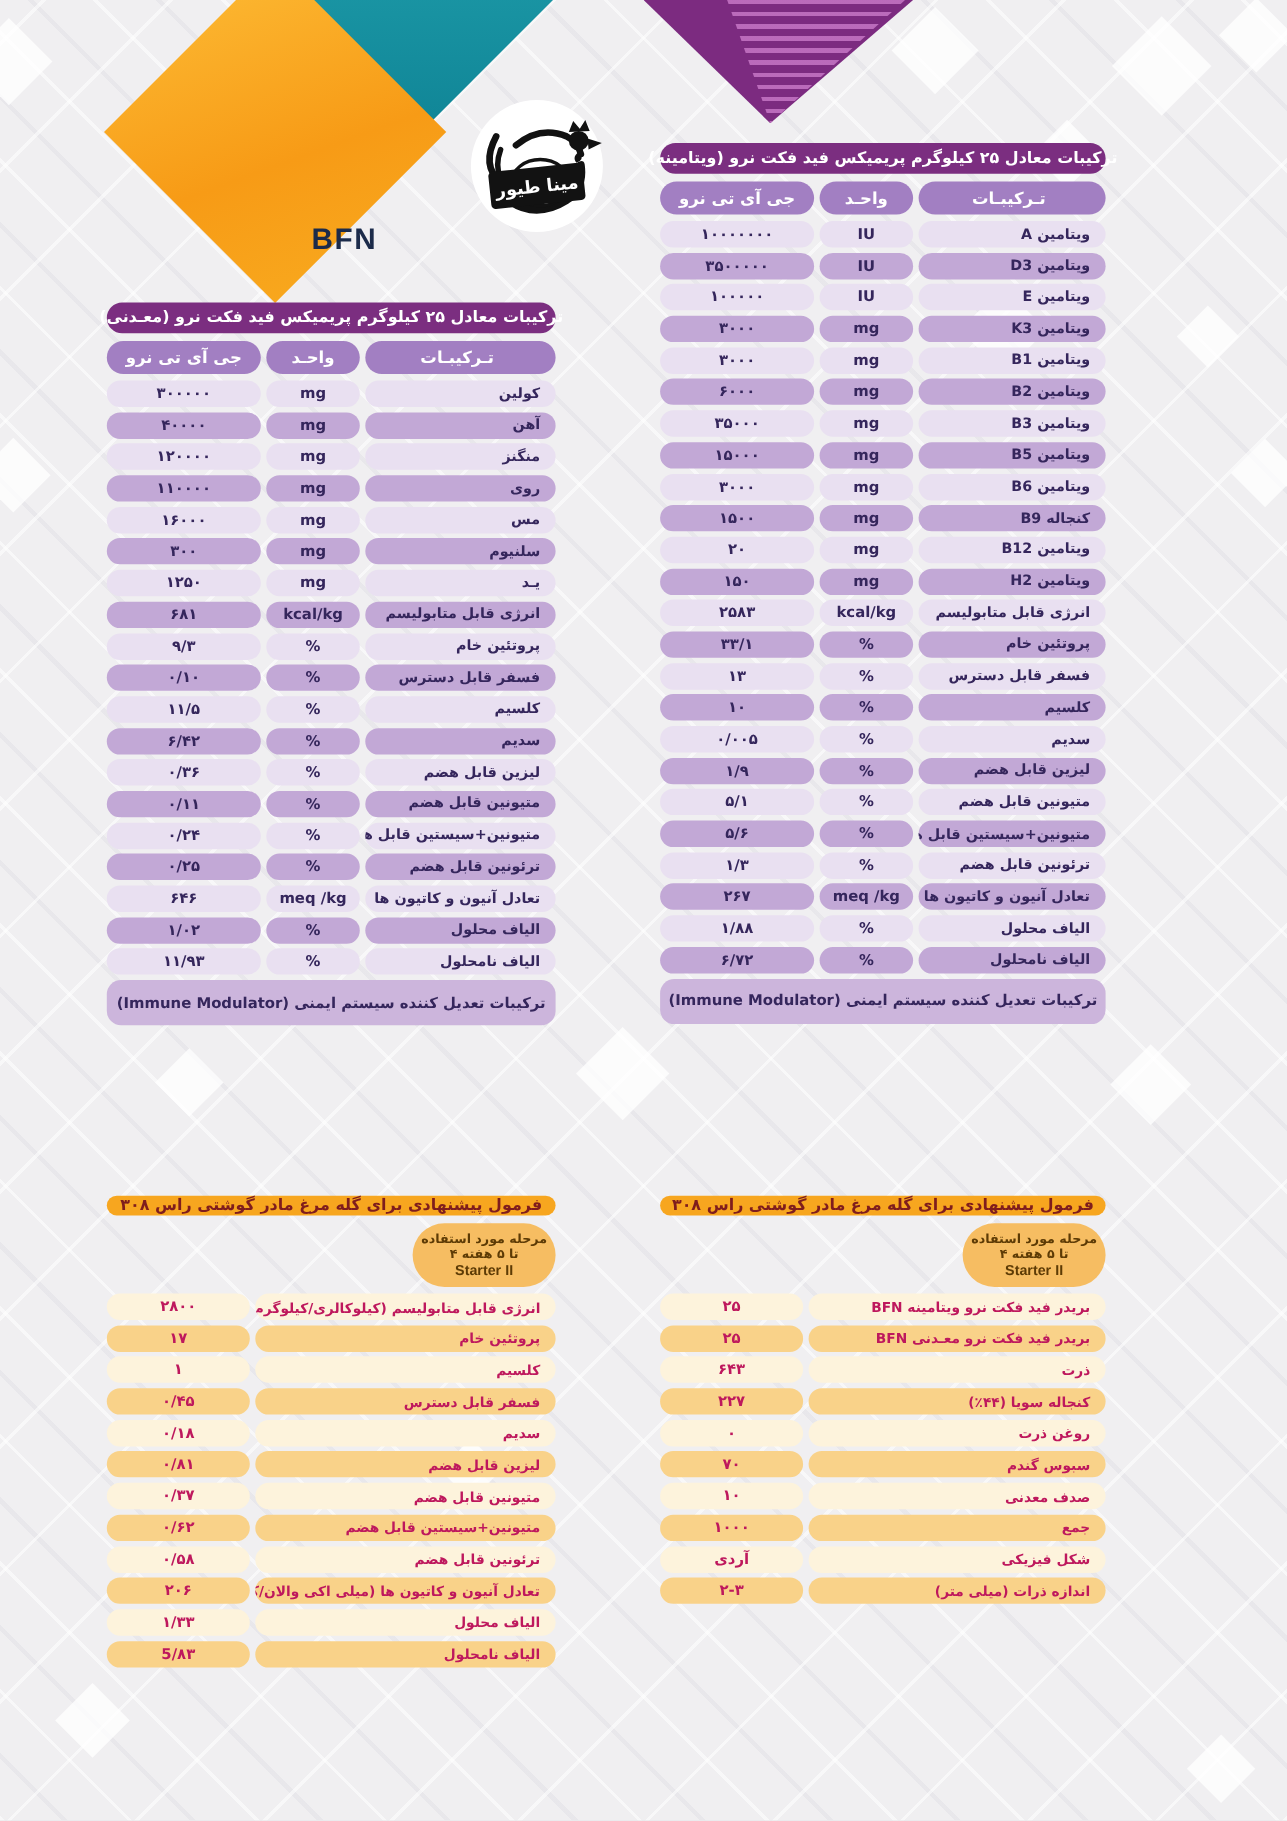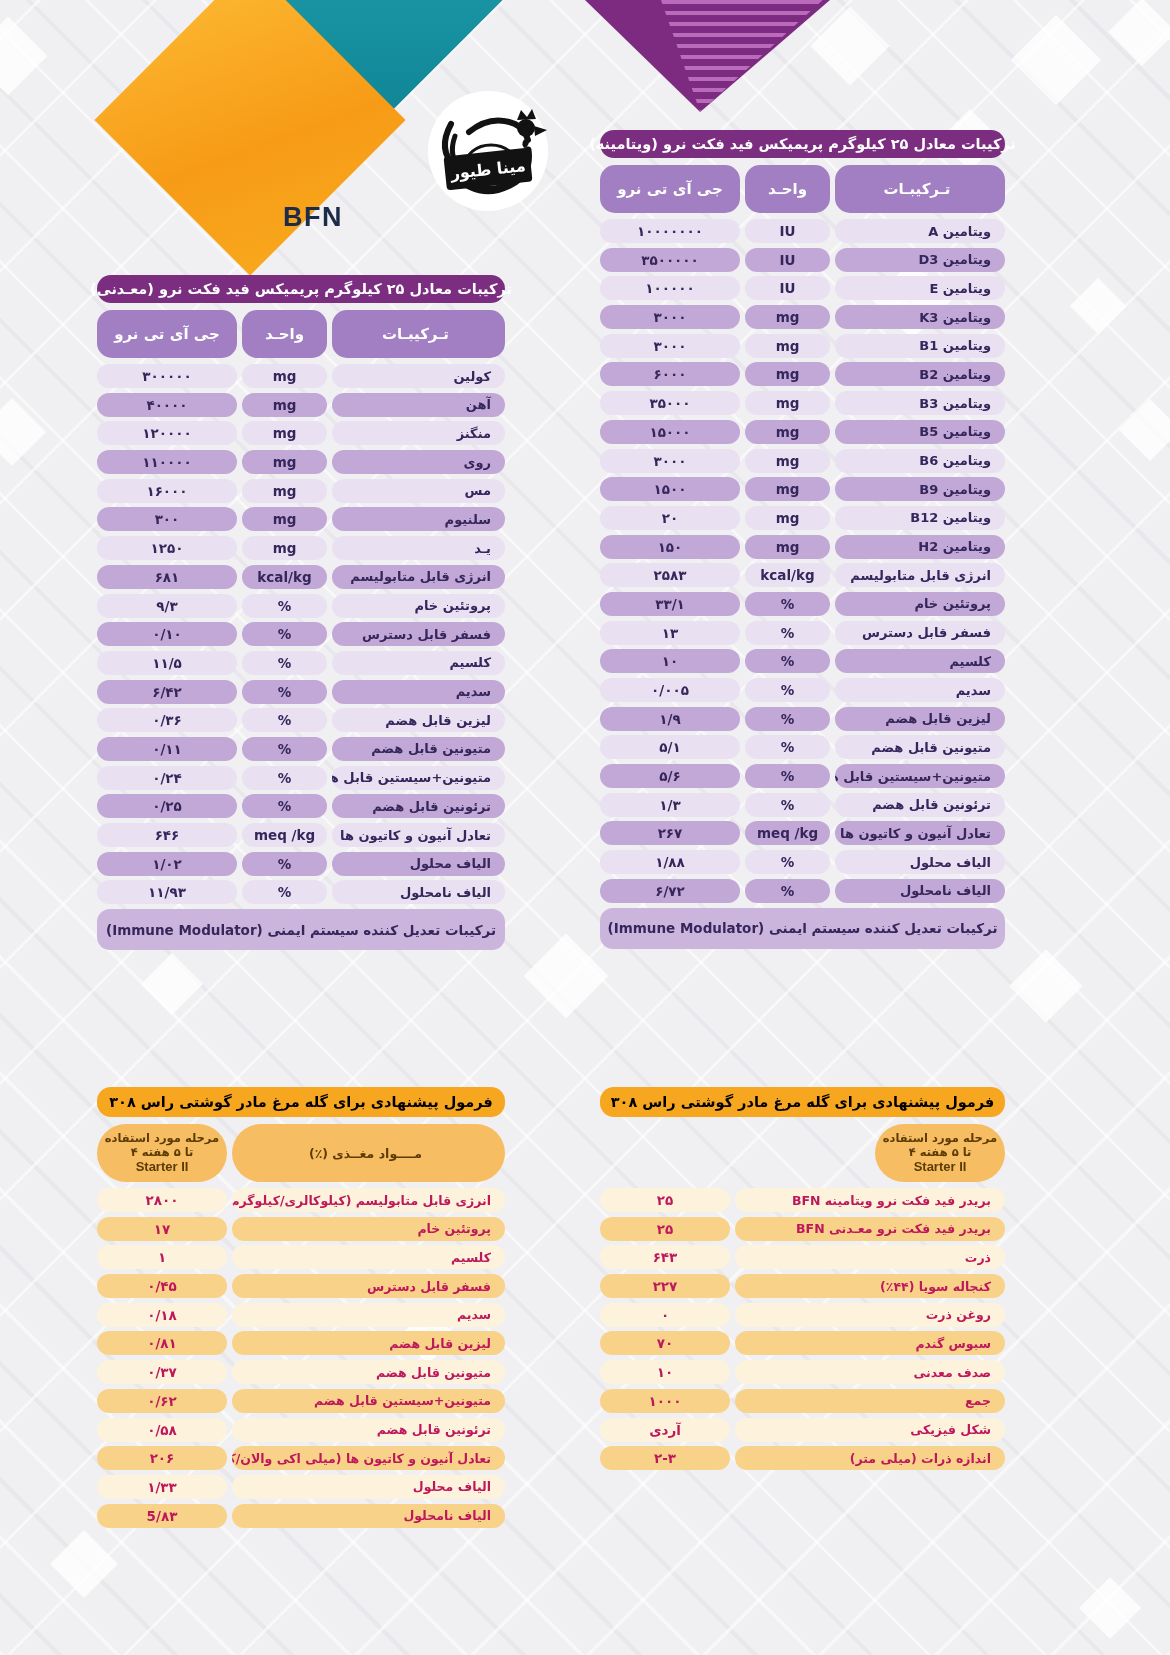--- a/index.html
+++ b/index.html
@@ -30,25 +30,25 @@
   
   .tbl{position:absolute;}
   .ptable.pos-right{top:130px;right:165px;width:405px;}
   .ptable.pos-left{top:275px;left:97px;width:408px;}
   .otable.pos-right{top:1087px;right:165px;width:405px;}
   .otable.pos-left{top:1087px;left:97px;width:408px;}
 
   .tbl .title{height:28px;border-radius:14px;display:flex;align-items:center;justify-content:center;
     font-weight:bold;font-size:14.5px;margin-bottom:7px;white-space:nowrap;}
   .ptable .title{background:#7b2e80;color:#ffffff;}
-  .otable .title{background:#f7a61f;color:#000000;height:30px;}
+  .otable .title{background:#f7a61f;color:#7f1d1d;height:18px;}
 
   .hdr{display:flex;gap:5px;margin-bottom:6px;}
   .hdr .cell{display:flex;align-items:center;justify-content:center;font-weight:bold;white-space:nowrap;}
-  .ptable .hdr .cell{background:#a27fc2;color:#ffffff;height:48px;border-radius:15px;font-size:15px;}
+  .ptable .hdr .cell{background:#a27fc2;color:#ffffff;height:30px;border-radius:15px;font-size:15px;}
   .otable .hdr .cell{background:#f6bd62;color:#5d3b05;height:58px;border-radius:29px;font-size:15px;}
   .hdr .stage{flex-direction:column;line-height:1.25;}
   .hdr .stage .s1,.hdr .stage .s2{font-size:11.5px;text-align:center;}
   .hdr .stage .s3{font-size:13px;font-family:"Liberation Sans",sans-serif;}
 
   .row{display:flex;gap:5px;margin-bottom:4.7px;height:24px;}
   .row .cell{display:flex;align-items:center;border-radius:12px;font-weight:bold;font-size:13.5px;white-space:nowrap;}
   .cell.name{flex:1;justify-content:flex-start;padding:0 14px 0 8px;font-size:13px;overflow:hidden;}
   .cell.unit{width:85px;justify-content:center;direction:ltr;}
   .cell.val{width:140px;justify-content:center;direction:ltr;}
@@ -166,21 +166,21 @@
           <div class="cell name">ویتامین B5</div>
           <div class="cell unit">mg</div>
           <div class="cell val">۱۵۰۰۰</div>
         </div>
         <div class="row">
           <div class="cell name">ویتامین B6</div>
           <div class="cell unit">mg</div>
           <div class="cell val">۳۰۰۰</div>
         </div>
         <div class="row alt">
-          <div class="cell name">ویتامین B9</div>
+          <div class="cell name">کنجاله B9</div>
           <div class="cell unit">mg</div>
           <div class="cell val">۱۵۰۰</div>
         </div>
         <div class="row">
           <div class="cell name">ویتامین B12</div>
           <div class="cell unit">mg</div>
           <div class="cell val">۲۰</div>
         </div>
         <div class="row alt">
           <div class="cell name">ویتامین H2</div>
@@ -409,21 +409,20 @@
         <div class="row alt">
           <div class="cell name">اندازه ذرات (میلی متر)</div>
           <div class="cell val">۲-۳</div>
         </div>
       </div>
   </div>
 
   <div class="tbl otable pos-left">
     <div class="title">فرمول پیشنهادی برای گله مرغ مادر گوشتی راس ۳۰۸</div>
     <div class="hdr">
-      <div class="cell name" style="justify-content:center;">مــــواد مغــذی (٪)</div>
       <div class="cell val stage">
         <span class="s1">مرحله مورد استفاده</span>
         <span class="s2">۴ تا ۵ هفته</span>
         <span class="s3">Starter II</span>
       </div>
     </div>
     <div>
 
     <div class="row">
           <div class="cell name">انرژی قابل متابولیسم (کیلوکالری/کیلوگرم)</div>

